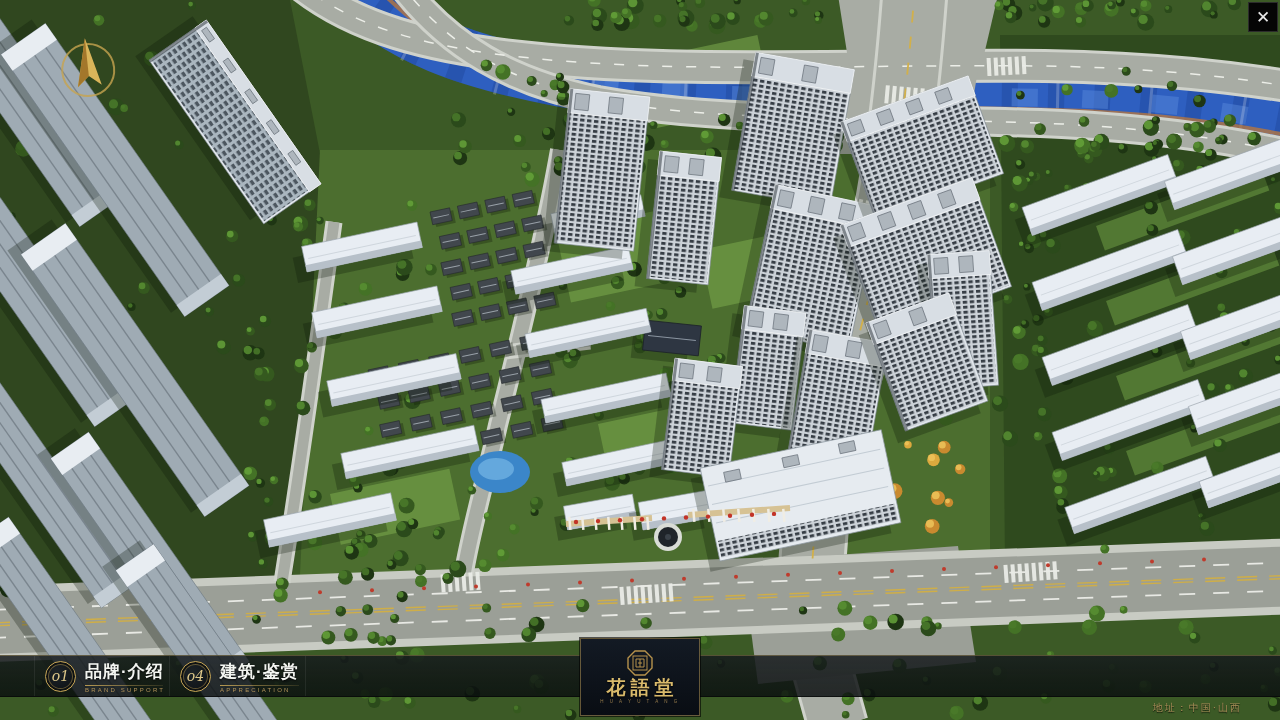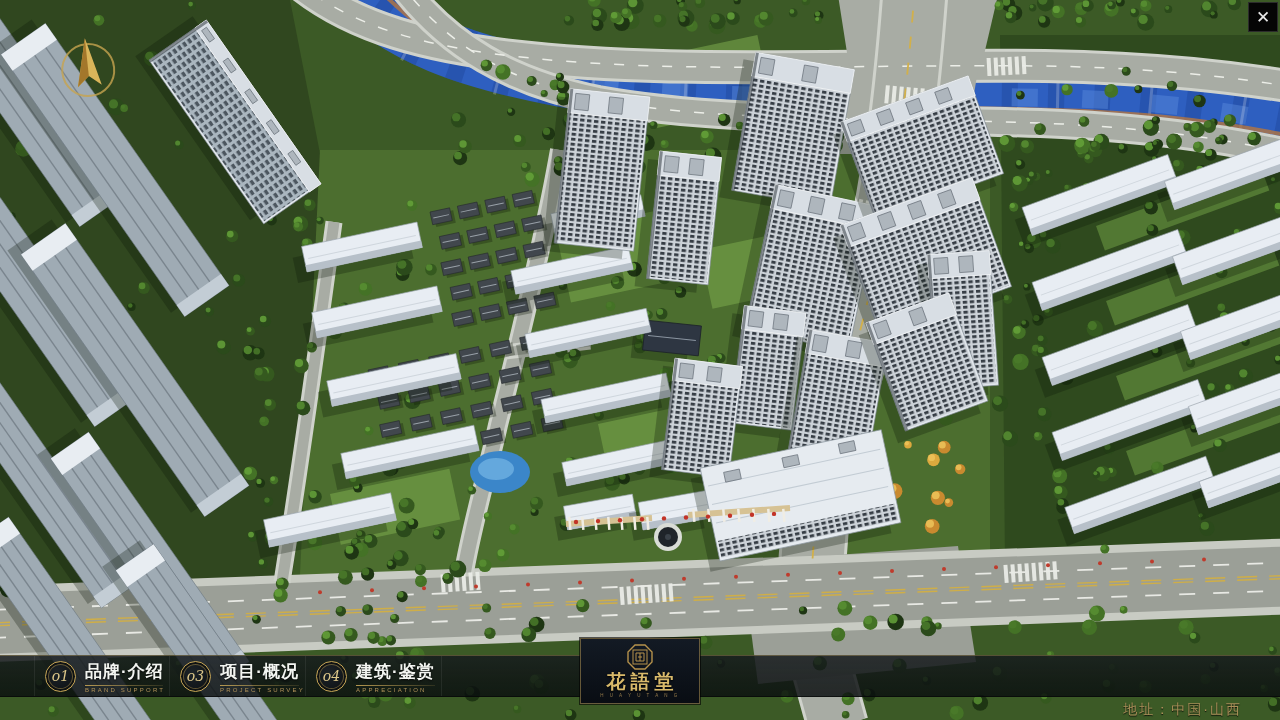--- a/index.html
+++ b/index.html
@@ -38,32 +38,32 @@
     font-size:14px;line-height:1;}
   .labels{display:flex;flex-direction:column;min-width:0;}
   .zh{color:#f3f5f1;font-size:17px;font-weight:bold;letter-spacing:1px;
     white-space:nowrap;text-shadow:0 1px 2px rgba(0,0,0,.8);text-align:right;}
   .rule{height:1px;margin:2px 0 1px 0;
     background:linear-gradient(90deg,rgba(197,164,85,.9),rgba(197,164,85,.15));}
   .en{color:#b2935a;font-size:6px;letter-spacing:2.2px;white-space:nowrap;
     text-transform:uppercase;}
 
   
-  .logo-panel{position:absolute;left:580px;top:638px;width:120px;height:66px;
+  .logo-panel{position:absolute;left:580px;top:638px;width:120px;height:78px;
     background:linear-gradient(180deg,#131a24,#090d13);
     border:1px solid rgba(190,158,88,.5);box-shadow:0 0 0 1px rgba(0,0,0,.6);
     display:flex;flex-direction:column;align-items:center;justify-content:center;
     gap:1px;cursor:pointer;box-sizing:border-box;}
   .seal{width:26px;height:26px;flex:none;}
   .logo-title{color:#d9ba6b;font-family:"DejaVu Serif",serif;font-weight:bold;
     font-size:19px;letter-spacing:5px;line-height:1.1;text-indent:5px;
     text-shadow:0 1px 2px #000;}
   .logo-sub{color:#96ондон7b4b;color:#967b4b;font-size:4.5px;letter-spacing:2.5px;}
 
-  .address{position:absolute;right:38px;top:701px;color:#a98f58;font-size:14px;
+  .address{position:absolute;right:38px;top:701px;color:#a98f58;font-size:10px;
     letter-spacing:2px;text-shadow:0 1px 1px rgba(0,0,0,.8);}
 </style>
 </head>
 <body>
 
 <div class="stage">
 
   <svg id="scene" viewBox="0 0 1280 720">
       <defs>
         <pattern id="win" width="7" height="5" patternUnits="userSpaceOnUse">
@@ -1652,28 +1652,20 @@
     <div class="nav-group" id="navLeft">
         <div class="nav-item">
           <div class="badge">o1</div>
           <div class="labels">
             <div class="zh">品牌·介绍</div>
             <div class="rule"></div>
             <div class="en">BRAND SUPPORT</div>
           </div>
         </div>
         <div class="nav-item">
-          <div class="badge">o3</div>
-          <div class="labels">
-            <div class="zh">项目·概况</div>
-            <div class="rule"></div>
-            <div class="en">PROJECT SURVEY</div>
-          </div>
-        </div>
-        <div class="nav-item">
           <div class="badge">o4</div>
           <div class="labels">
             <div class="zh">建筑·鉴赏</div>
             <div class="rule"></div>
             <div class="en">APPRECIATION</div>
           </div>
         </div>
       </div>
     <div class="nav-spacer"></div>
     <div class="nav-group" id="navRight">

